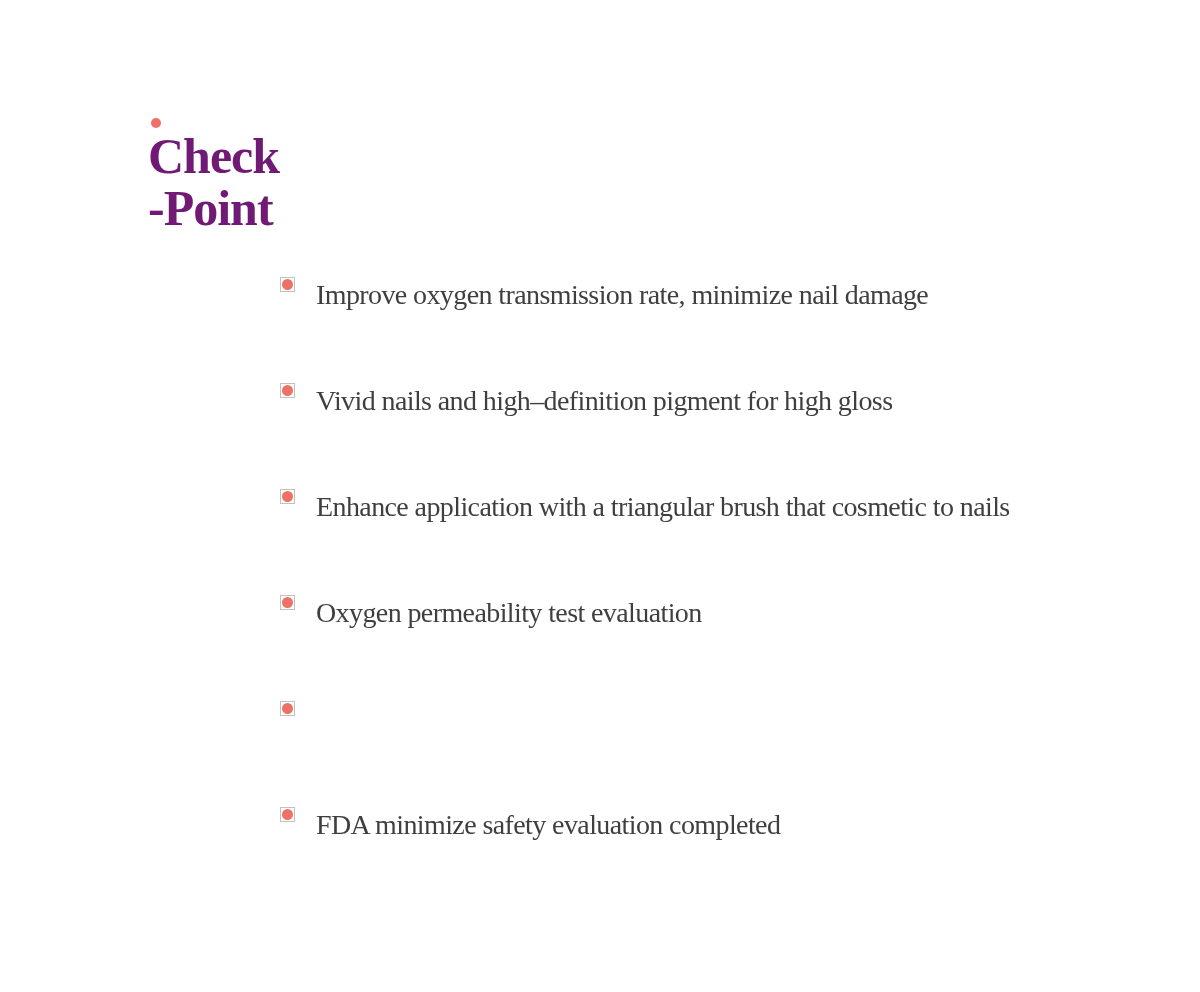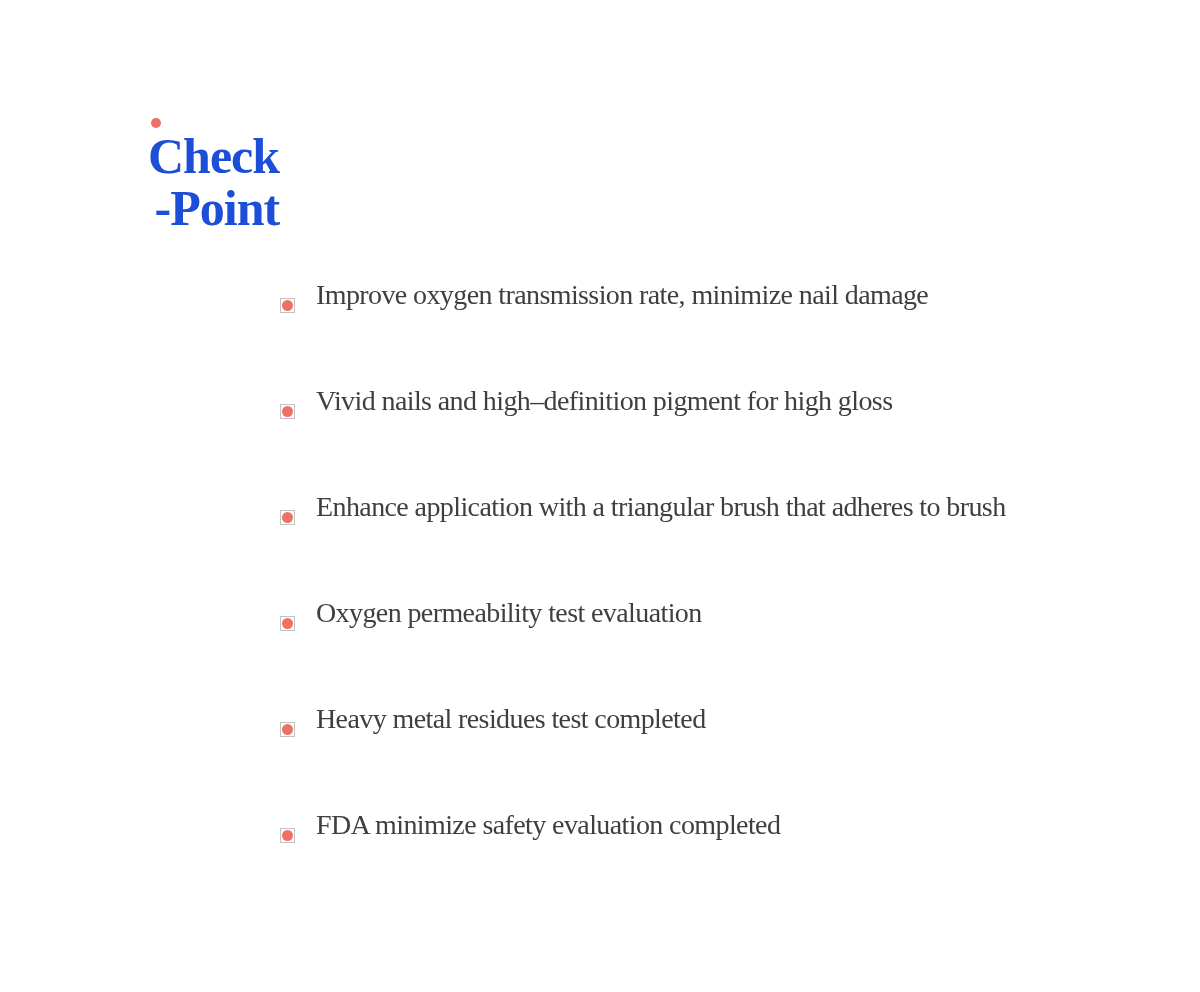--- a/index.html
+++ b/index.html
@@ -35,38 +35,37 @@
     border-radius: 50%;
     background: #ee7165;
   }
 
   .title {
     padding-top: 14px;
     font-size: 50px;
     line-height: 52px;
     font-weight: bold;
     letter-spacing: -1px;
-    color: #1d4ed8;
+    color: #701a75;
     font-family: "Liberation Serif", serif;
-    text-align: right;
   }
 
   .title-line { display: block; }
 
   
   .checklist {
     position: absolute;
     left: 280px;
     top: 277px;
     list-style: none;
   }
 
   .check-item {
     display: flex;
-    align-items: flex-end;
+    align-items: flex-start;
     height: 36px;
     margin-bottom: 70px; 
     white-space: nowrap;
   }
 
   .bullet {
     flex: 0 0 auto;
     width: 15px;
     height: 15px;
     border: 1px solid #c2c2c2;
@@ -115,33 +114,32 @@
     <li class="check-item">
       <span class="bullet">
           <span class="bullet-dot"></span>
         </span>
       <span class="check-label">Vivid nails and high–definition pigment for high gloss</span>
     </li>
     <li class="check-item">
       <span class="bullet">
           <span class="bullet-dot"></span>
         </span>
-      <span class="check-label">Enhance application with a triangular brush that adheres to brush</span>
+      <span class="check-label">Enhance application with a triangular brush that cosmetic to nails</span>
     </li>
     <li class="check-item">
       <span class="bullet">
           <span class="bullet-dot"></span>
         </span>
       <span class="check-label">Oxygen permeability test evaluation</span>
     </li>
     <li class="check-item">
       <span class="bullet">
           <span class="bullet-dot"></span>
         </span>
-      <span class="check-label">Heavy metal residues test completed</span>
     </li>
     <li class="check-item">
       <span class="bullet">
           <span class="bullet-dot"></span>
         </span>
       <span class="check-label">FDA minimize safety evaluation completed</span>
     </li>
   </ul>
 
 </div>

